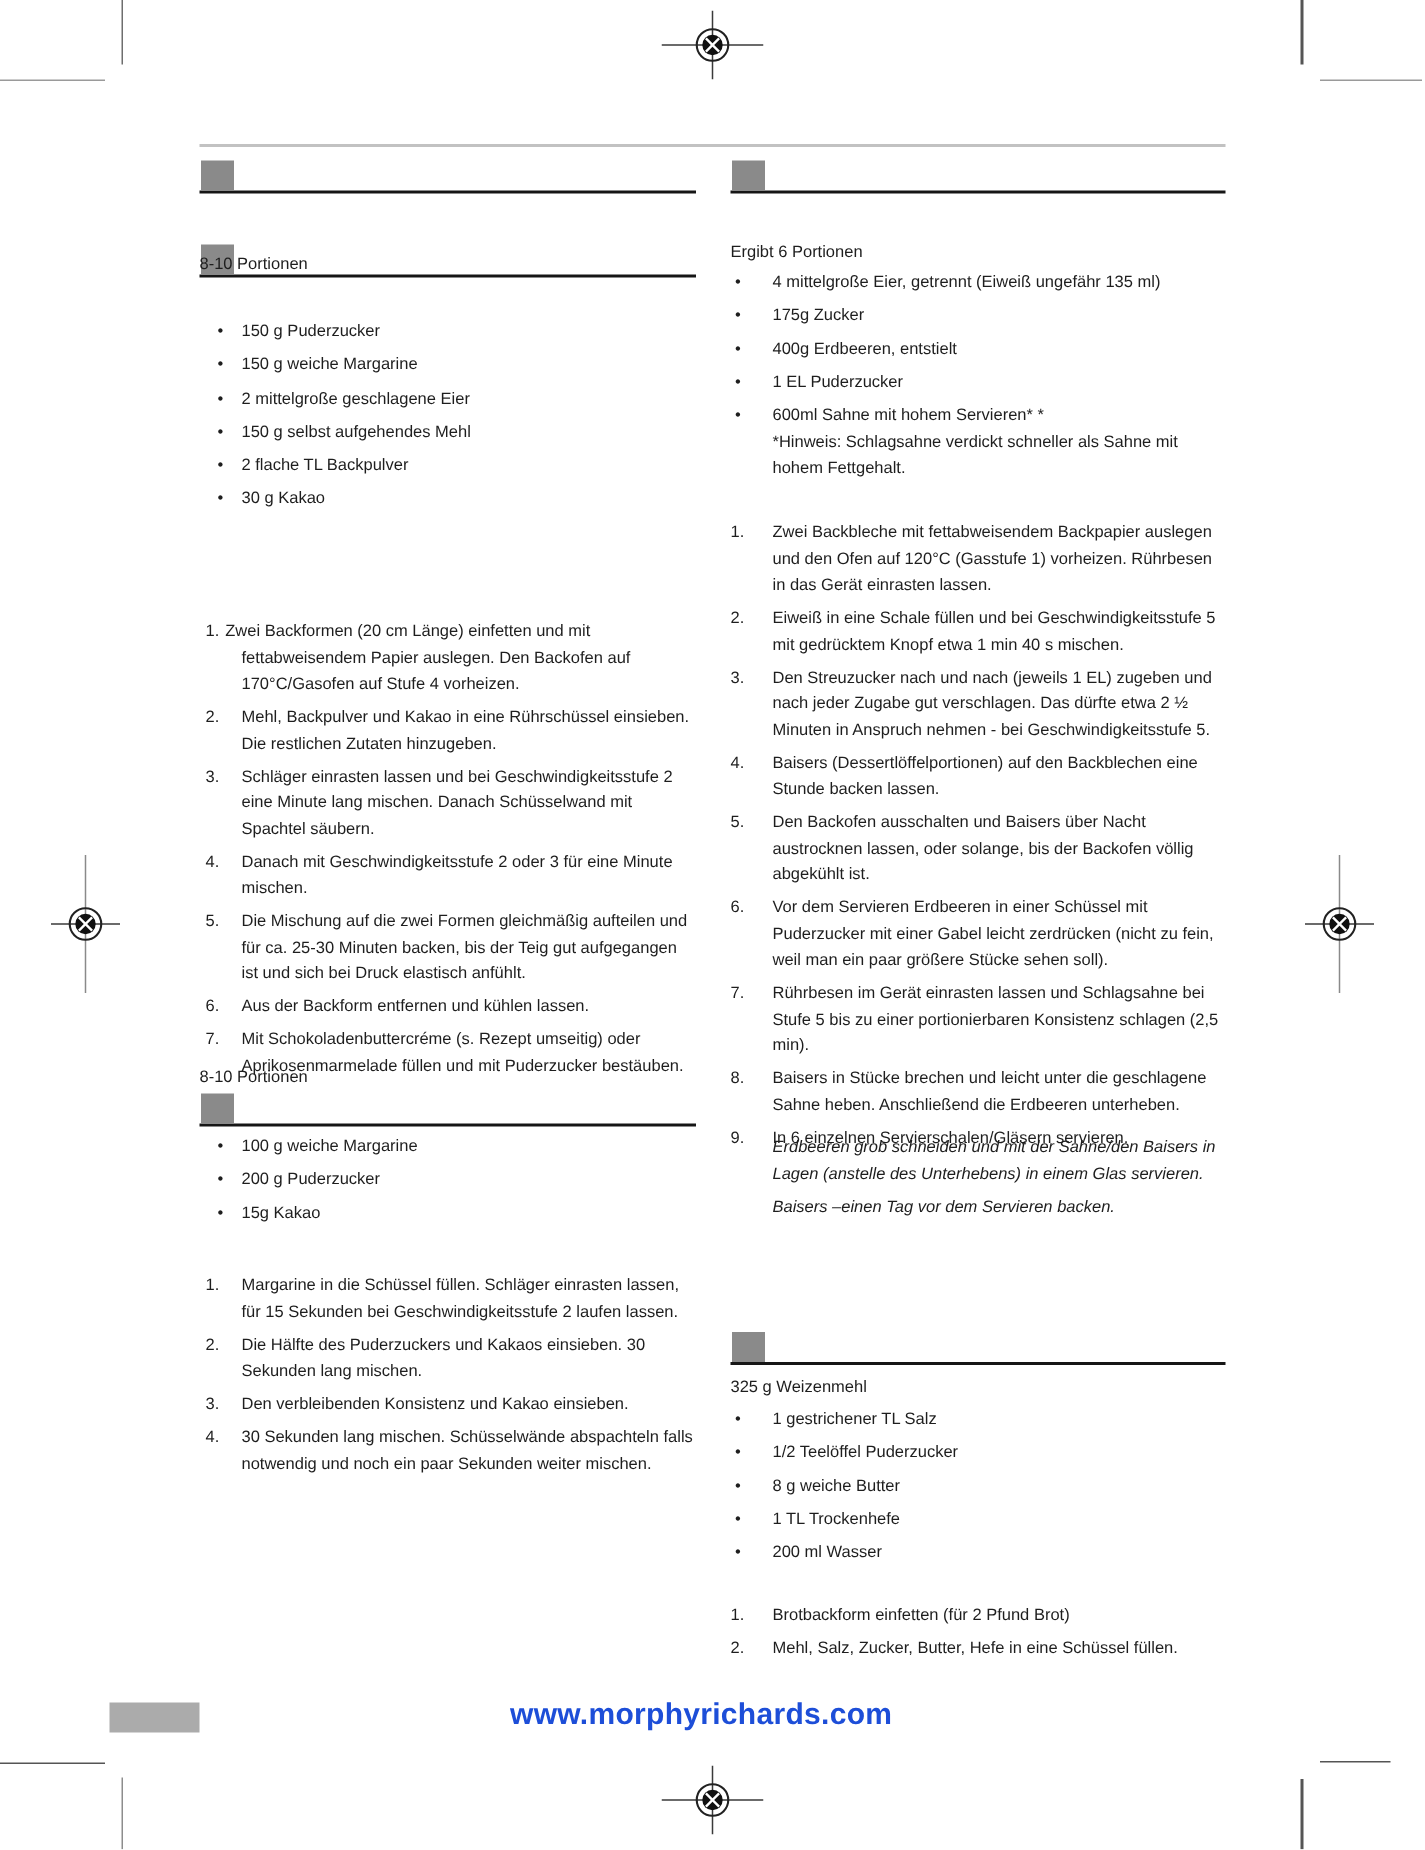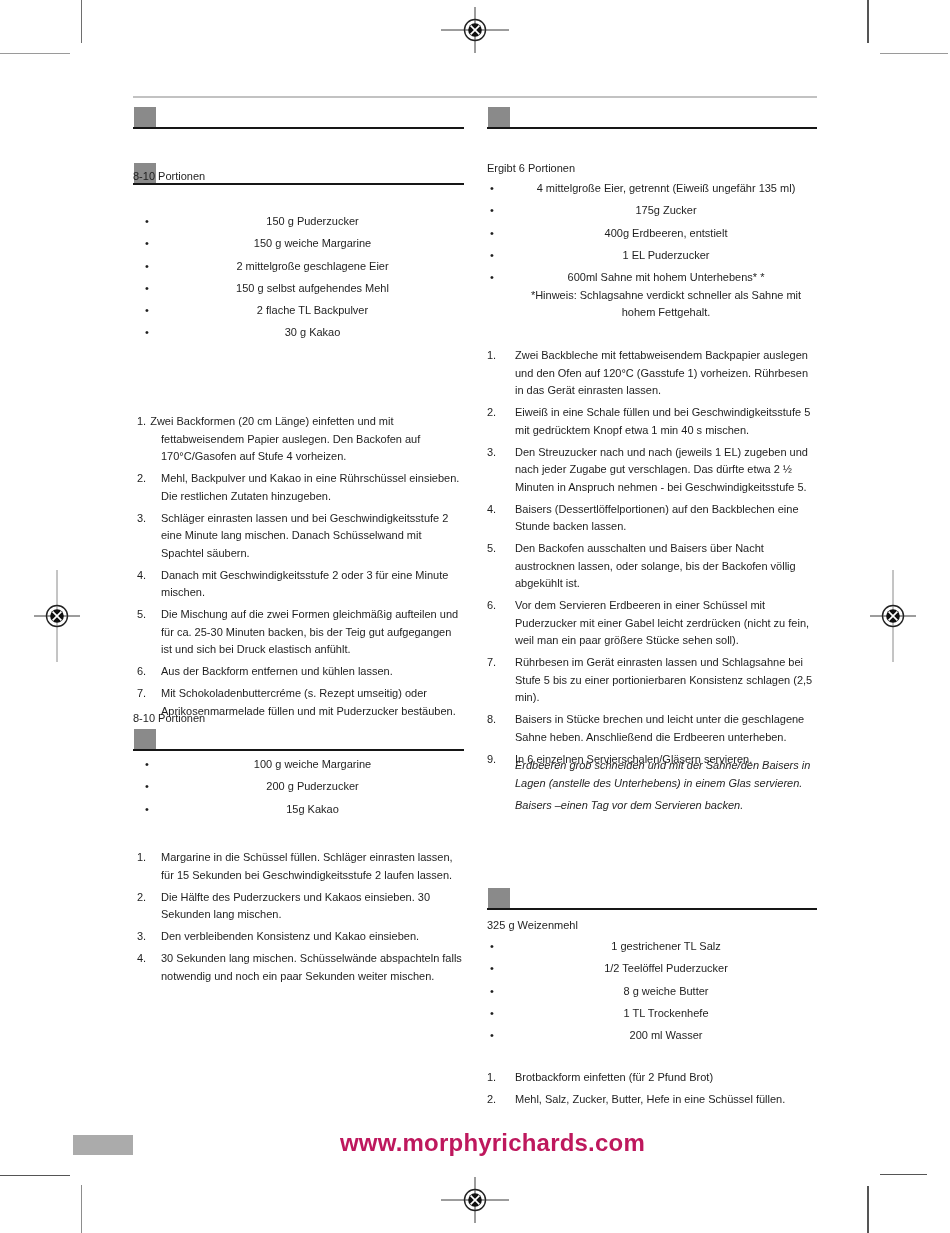--- a/index.html
+++ b/index.html
@@ -20,38 +20,38 @@
   .sec-header{height:20px;border-bottom:2px solid #161616;position:relative;}
   .sec-header .sq{position:absolute;left:1px;bottom:0;width:22px;height:20px;background:#8a8a8a;}
 
   .portions{white-space:nowrap;}
 
   
   .ul .li{display:flex;margin-bottom:4.8px;}
   .ul .dot{flex:none;width:28px;box-sizing:border-box;}
   #col-left .ul .dot{padding-left:12px;}
   #col-right .ul .dot{padding-left:3px;}
-  .ul .txt{flex:1;text-align:center;}
+  .ul .txt{flex:1;}
 
   
   .steps .row{display:flex;margin-bottom:4.5px;}
   .steps .num{flex:none;width:28px;box-sizing:border-box;}
   #col-left .steps .num{padding-left:4px;}
   .steps .txt{flex:1;}
   .steps .row.inline{display:block;padding-left:28px;text-indent:-28px;margin-top:45px;}
   .steps .row.inline .num{display:inline;width:auto;padding-left:0;margin-right:4px;}
   .steps .row.inline .txt{display:inline;}
 
   .tips p{margin:0 0 4.5px 0;padding-left:28px;}
 
   
   .footer-block{position:absolute;left:73px;top:1135px;width:60px;height:20px;background:#ababab;}
   .footer-logo{
     position:absolute;left:340px;top:1131px;width:230px;text-align:right;
-    font-size:24px;line-height:24px;font-weight:bold;letter-spacing:0.2px;color:#be185d;white-space:nowrap;
+    font-size:20px;line-height:24px;font-weight:bold;letter-spacing:0.2px;color:#1d4ed8;white-space:nowrap;
   }
 
   
   .mark{position:absolute;}
   .cm{position:absolute;background:#6e6e6e;}
 </style>
 </head>
 <body>
 
 <div id="page">
@@ -228,21 +228,21 @@
           <span class="dot">•</span>
           <span class="txt">400g Erdbeeren, entstielt</span>
         </div>
       <div class="li">
           <span class="dot">•</span>
           <span class="txt">1 EL Puderzucker</span>
         </div>
       <div class="li">
         <span class="dot">•</span>
         <span class="txt">
-          <span>600ml Sahne mit hohem Unterhebens* *</span>
+          <span>600ml Sahne mit hohem Servieren* *</span>
           <span style="display:block;">*Hinweis: Schlagsahne verdickt schneller als Sahne mit hohem Fettgehalt.</span>
         </span>
       </div>
     </div>
 
     <div class="steps abs" style="top:250px;">
       <div class="row">
           <span class="num">1.</span>
           <span class="txt">Zwei Backbleche mit fettabweisendem Backpapier auslegen und den Ofen auf 120°C (Gasstufe 1) vorheizen. Rührbesen in das Gerät einrasten lassen.</span>
         </div>

